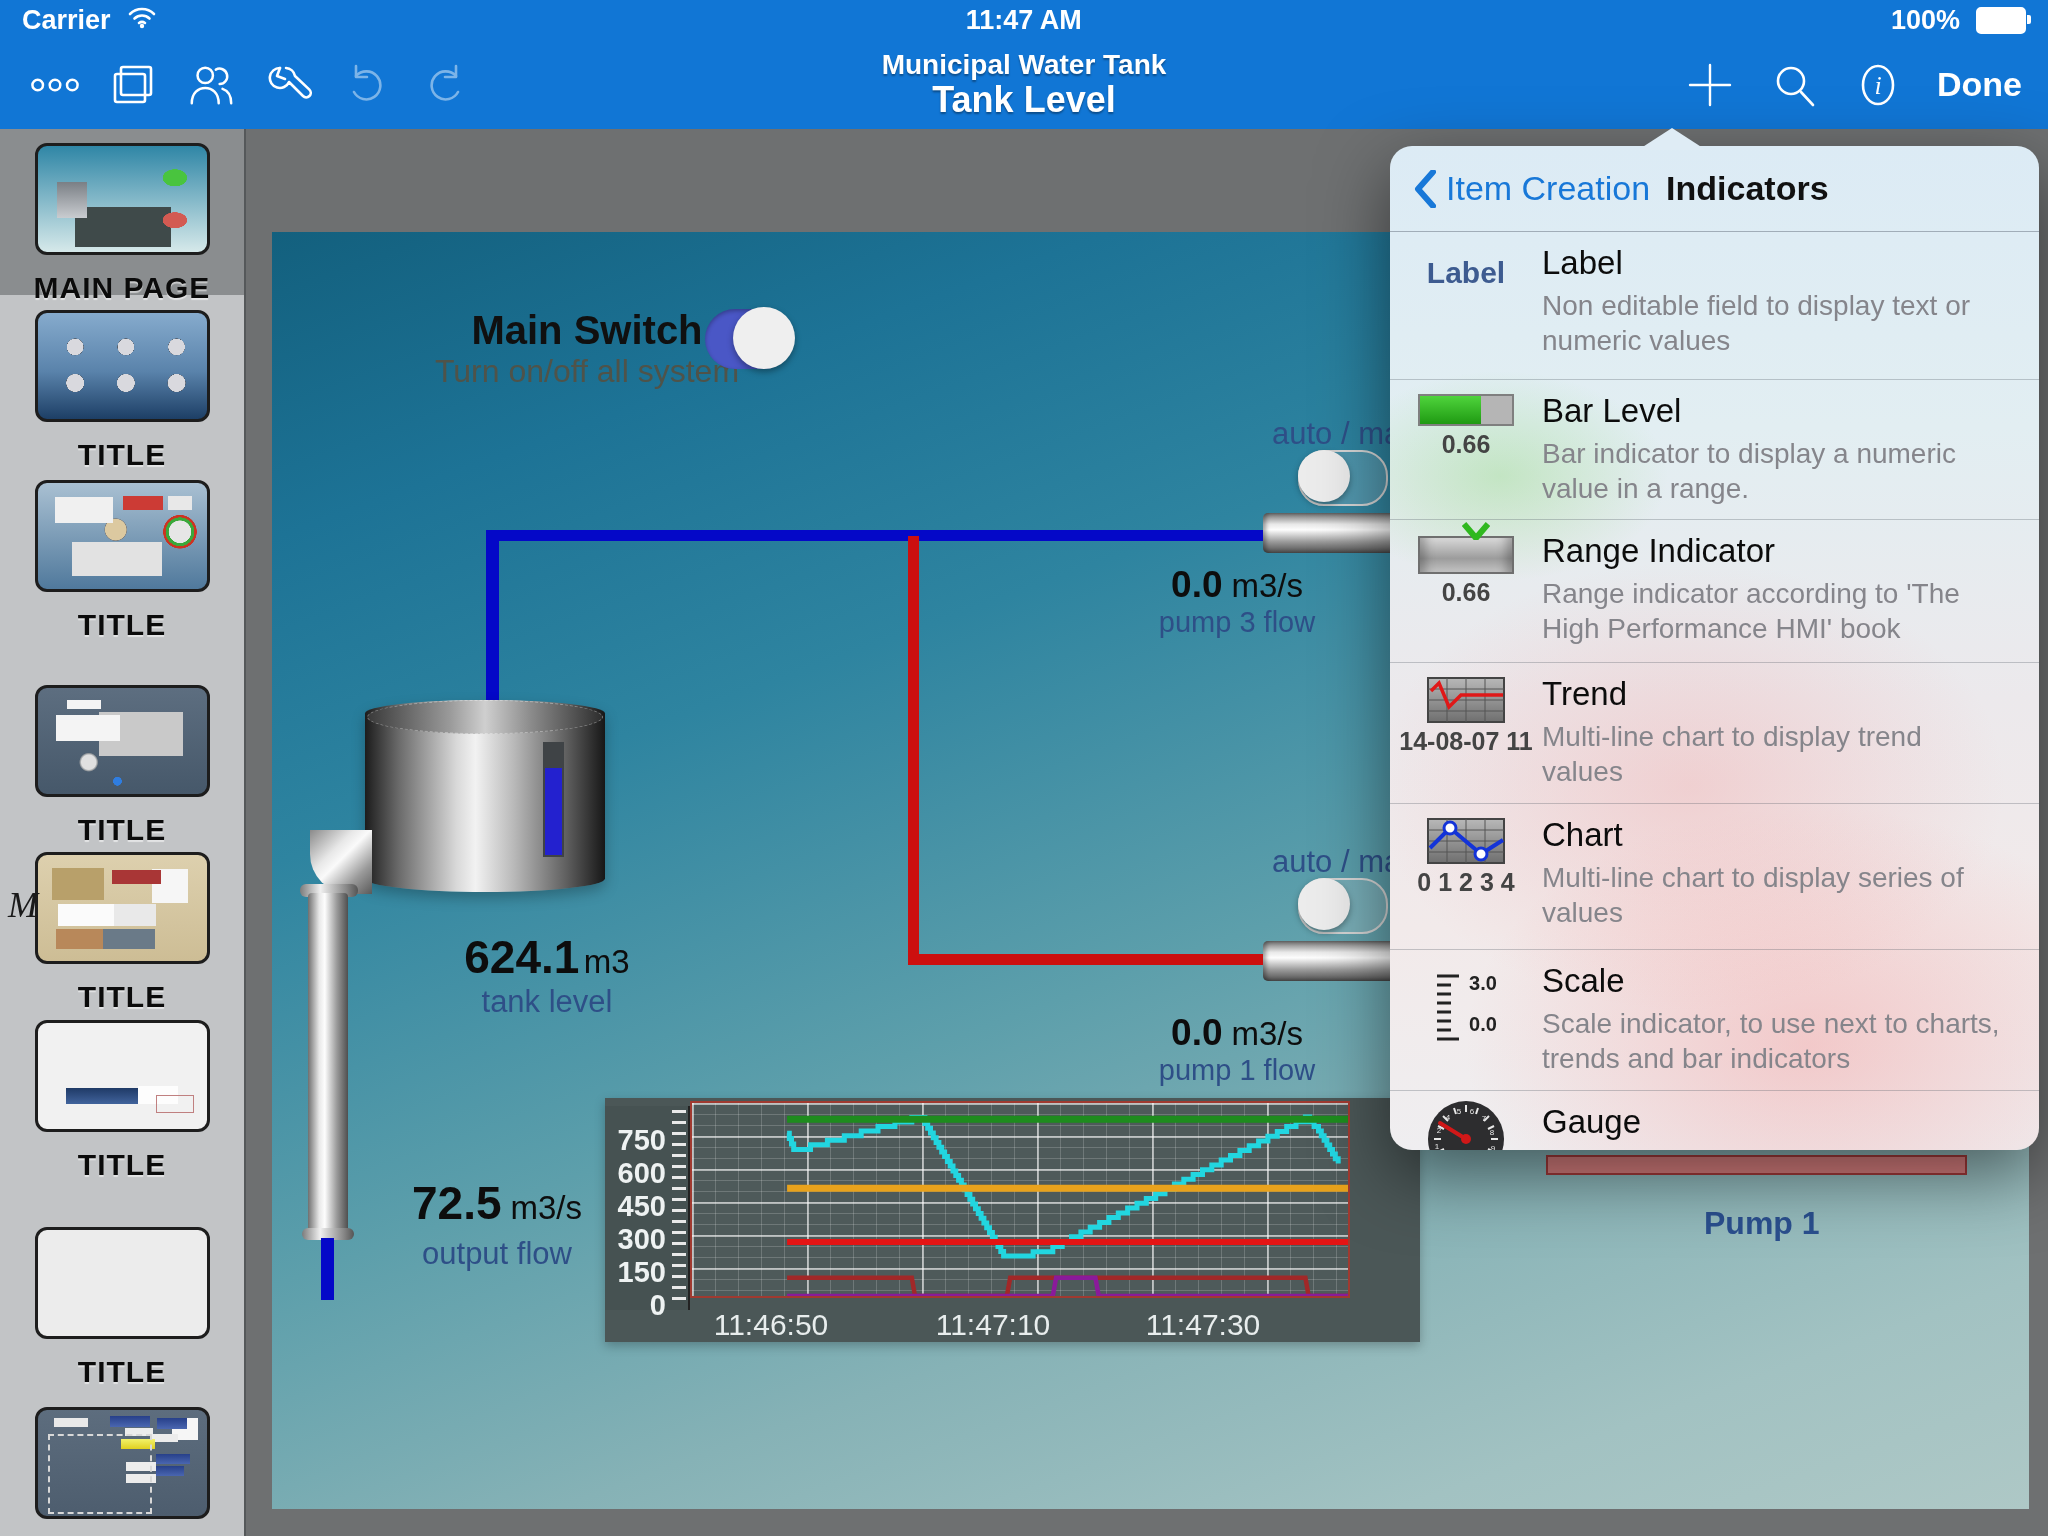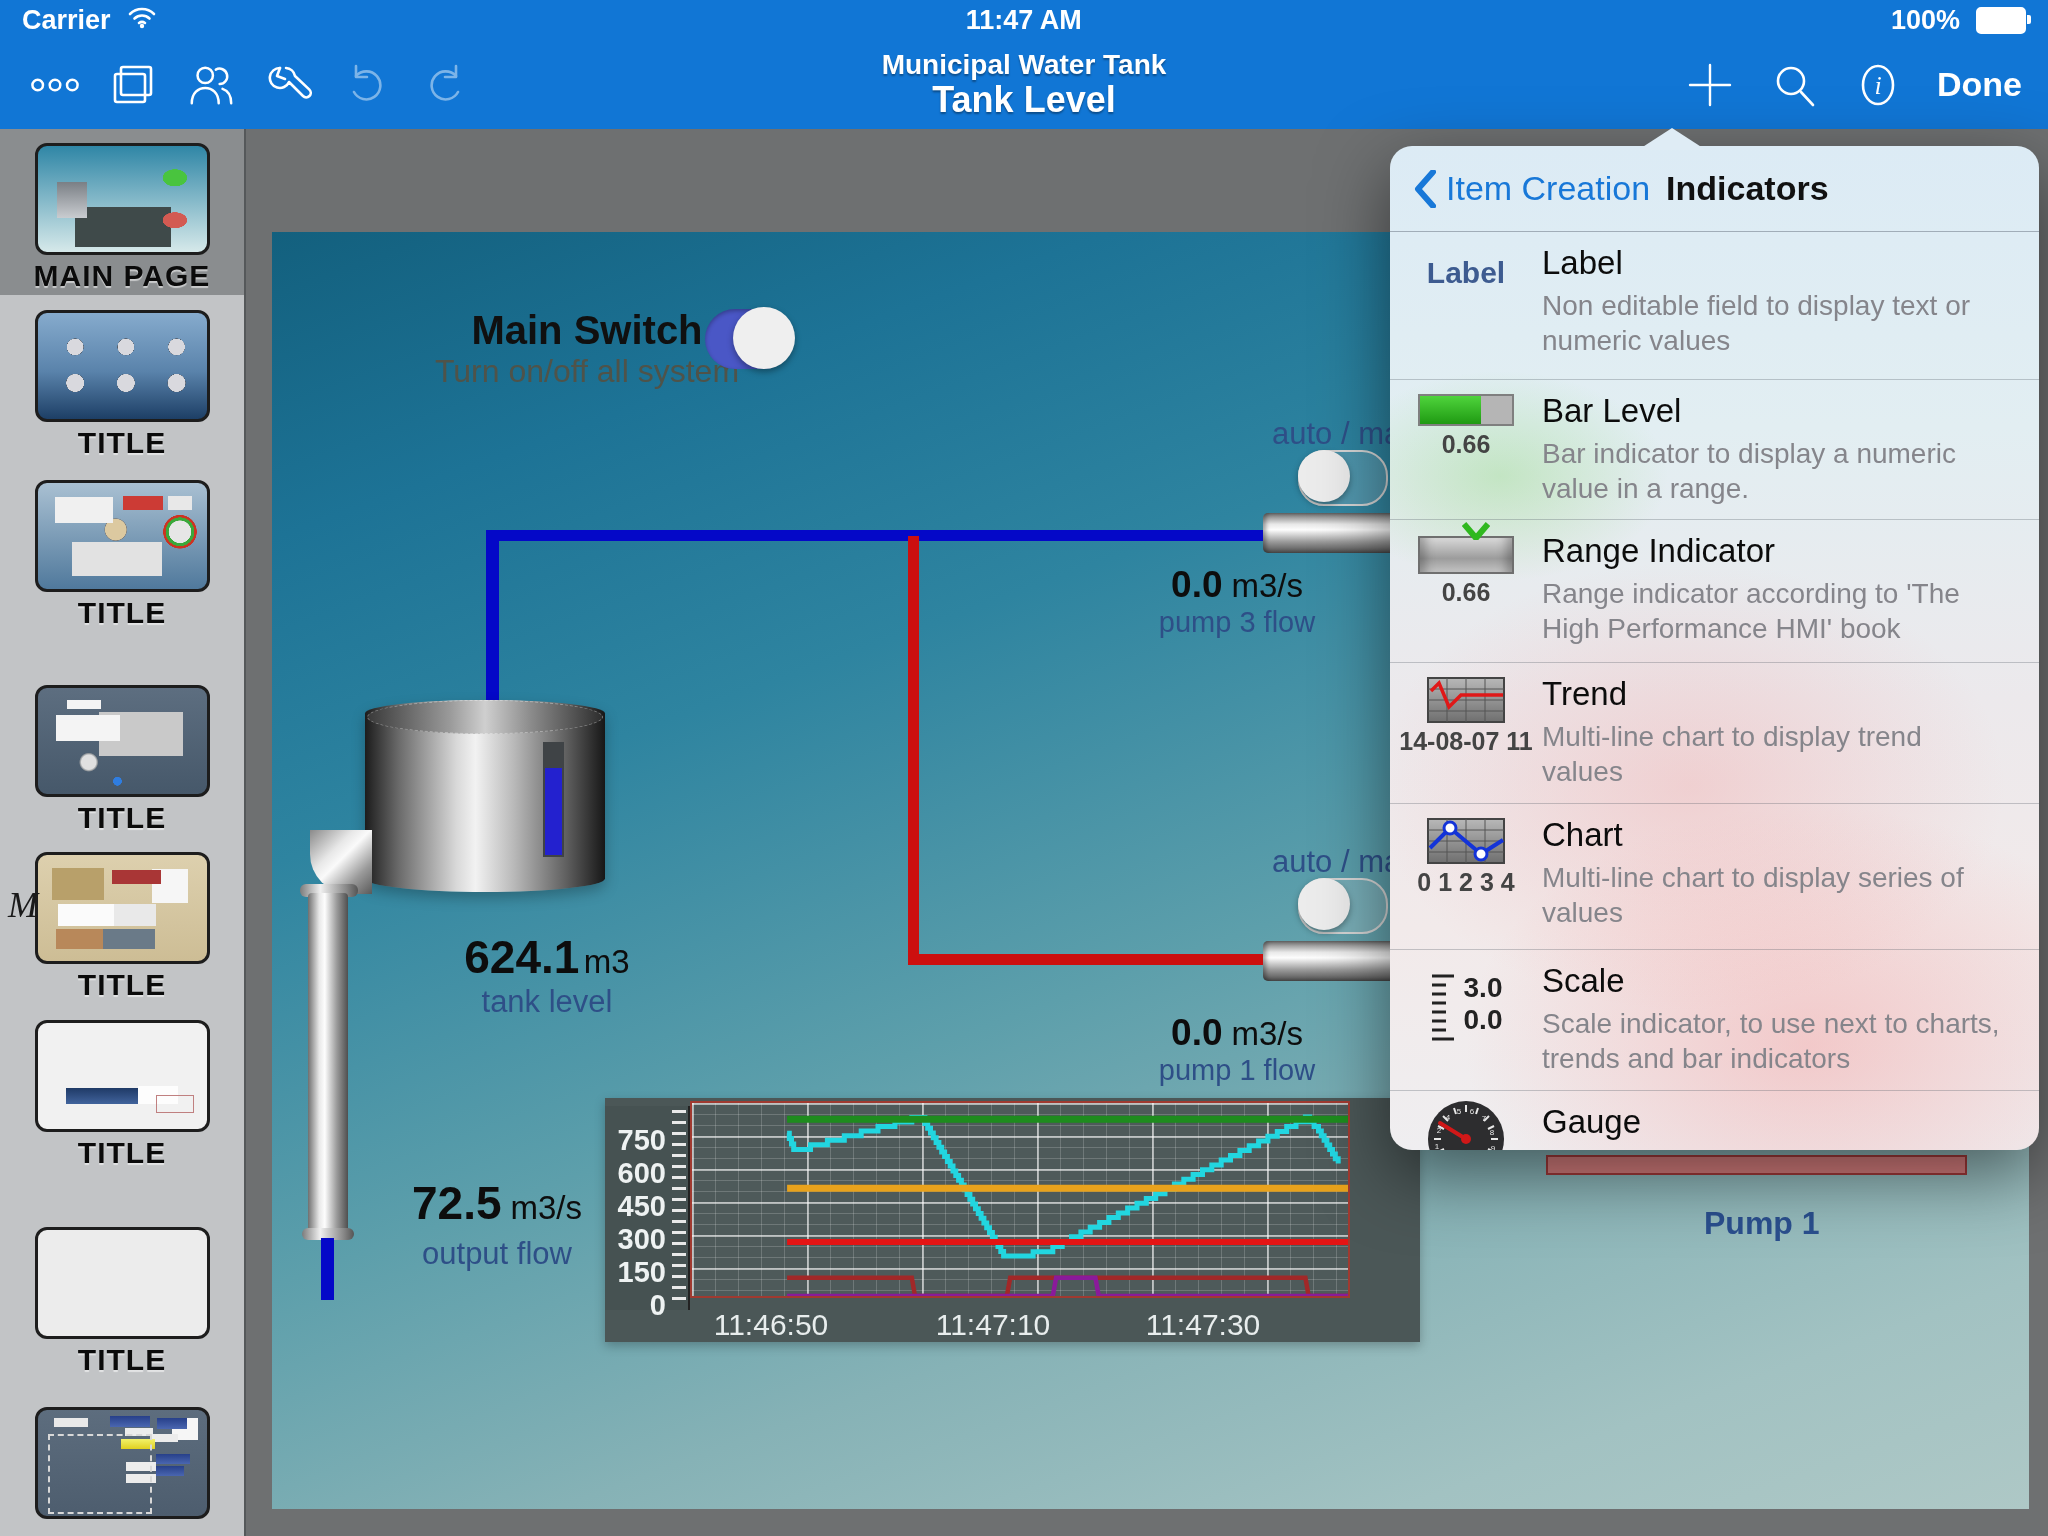--- a/index.html
+++ b/index.html
@@ -28,21 +28,21 @@
   .nav-title .main{font-size:36px;font-weight:bold;}
   .done-btn{color:#fff;font-size:34px;font-weight:bold;cursor:pointer;}
 
   
   .sidebar{position:absolute;left:0;top:129px;width:246px;height:1407px;background:#c2c4c6;
     border-right:2px solid #55585a;box-sizing:border-box;overflow:hidden;}
   .side-item{position:absolute;left:0;width:244px;text-align:center;cursor:pointer;}
   .side-item.selected:before{content:"";position:absolute;left:0;top:-14px;width:244px;height:166px;background:#8a8d8f;z-index:0;}
   .thumb{position:relative;z-index:1;margin:0 auto;width:175px;height:112px;border:3px solid #1d1d1d;
     border-radius:12px;box-sizing:border-box;overflow:hidden;}
-  .side-label{position:relative;z-index:1;margin-top:4px;font-size:30px;font-weight:bold;color:#0b0b0b;
+  .side-label{position:relative;z-index:1;margin-top:16px;font-size:30px;font-weight:bold;color:#0b0b0b;
     letter-spacing:1px;text-shadow:0 2px 1px rgba(255,255,255,.55);}
   .side-marker{position:absolute;left:8px;font-size:36px;font-style:italic;color:#1a1a1a;z-index:2;
     font-family:"Liberation Serif",serif;}
   
   .thumb.v-main{background:
     radial-gradient(20px 14px at 81% 30%, #49c43e 60%, transparent 62%),
     radial-gradient(20px 13px at 81% 70%, #d35a52 60%, transparent 62%),
     linear-gradient(#7a7f85,#c9ccd0) no-repeat 14% 52%/30px 36px,
     linear-gradient(#3f4a4a,#3f4a4a) no-repeat 52% 92%/96px 40px,
     linear-gradient(180deg,#2f86a6,#d6e9ea);}
@@ -180,22 +180,22 @@
   .pop-item-title{font-size:33px;color:#0c0c0c;margin-top:12px;}
   .pop-item-desc{font-size:28px;color:#85858b;line-height:1.26;margin-top:6px;}
   .icon-label-word{font-size:30px;font-weight:bold;color:#3d5b90;margin-top:10px;}
   .icon-bar{width:96px;height:32px;border:2px solid #7f7f7f;background:#b5b5b5;box-sizing:border-box;}
   .icon-bar .fill{height:100%;width:66%;background:linear-gradient(180deg,#4fd43c,#1f9a12);}
   .icon-range-wrap{position:relative;margin-top:14px;}
   .icon-range{width:96px;height:38px;border:2px solid #6f6f6f;box-sizing:border-box;
     background:linear-gradient(180deg,#d8d8d8,#9c9c9c 60%,#c2c2c2);
     box-shadow:inset 14px 0 10px -8px rgba(0,0,0,.25), inset -14px 0 10px -8px rgba(0,0,0,.25);}
   .icon-scale{display:flex;gap:8px;margin-top:8px;}
-  .icon-scale .nums{display:flex;flex-direction:column;height:64px;
-    font-size:28px;font-weight:bold;color:#222;}
+  .icon-scale .nums{display:flex;flex-direction:column;justify-content:space-between;height:64px;
+    font-size:20px;font-weight:bold;color:#222;}
 </style>
 </head>
 <body>
 
 <div class="screen">
 
   <div class="statusbar">
     <div class="sb-left">
       <span>Carrier</span>
       <span>

